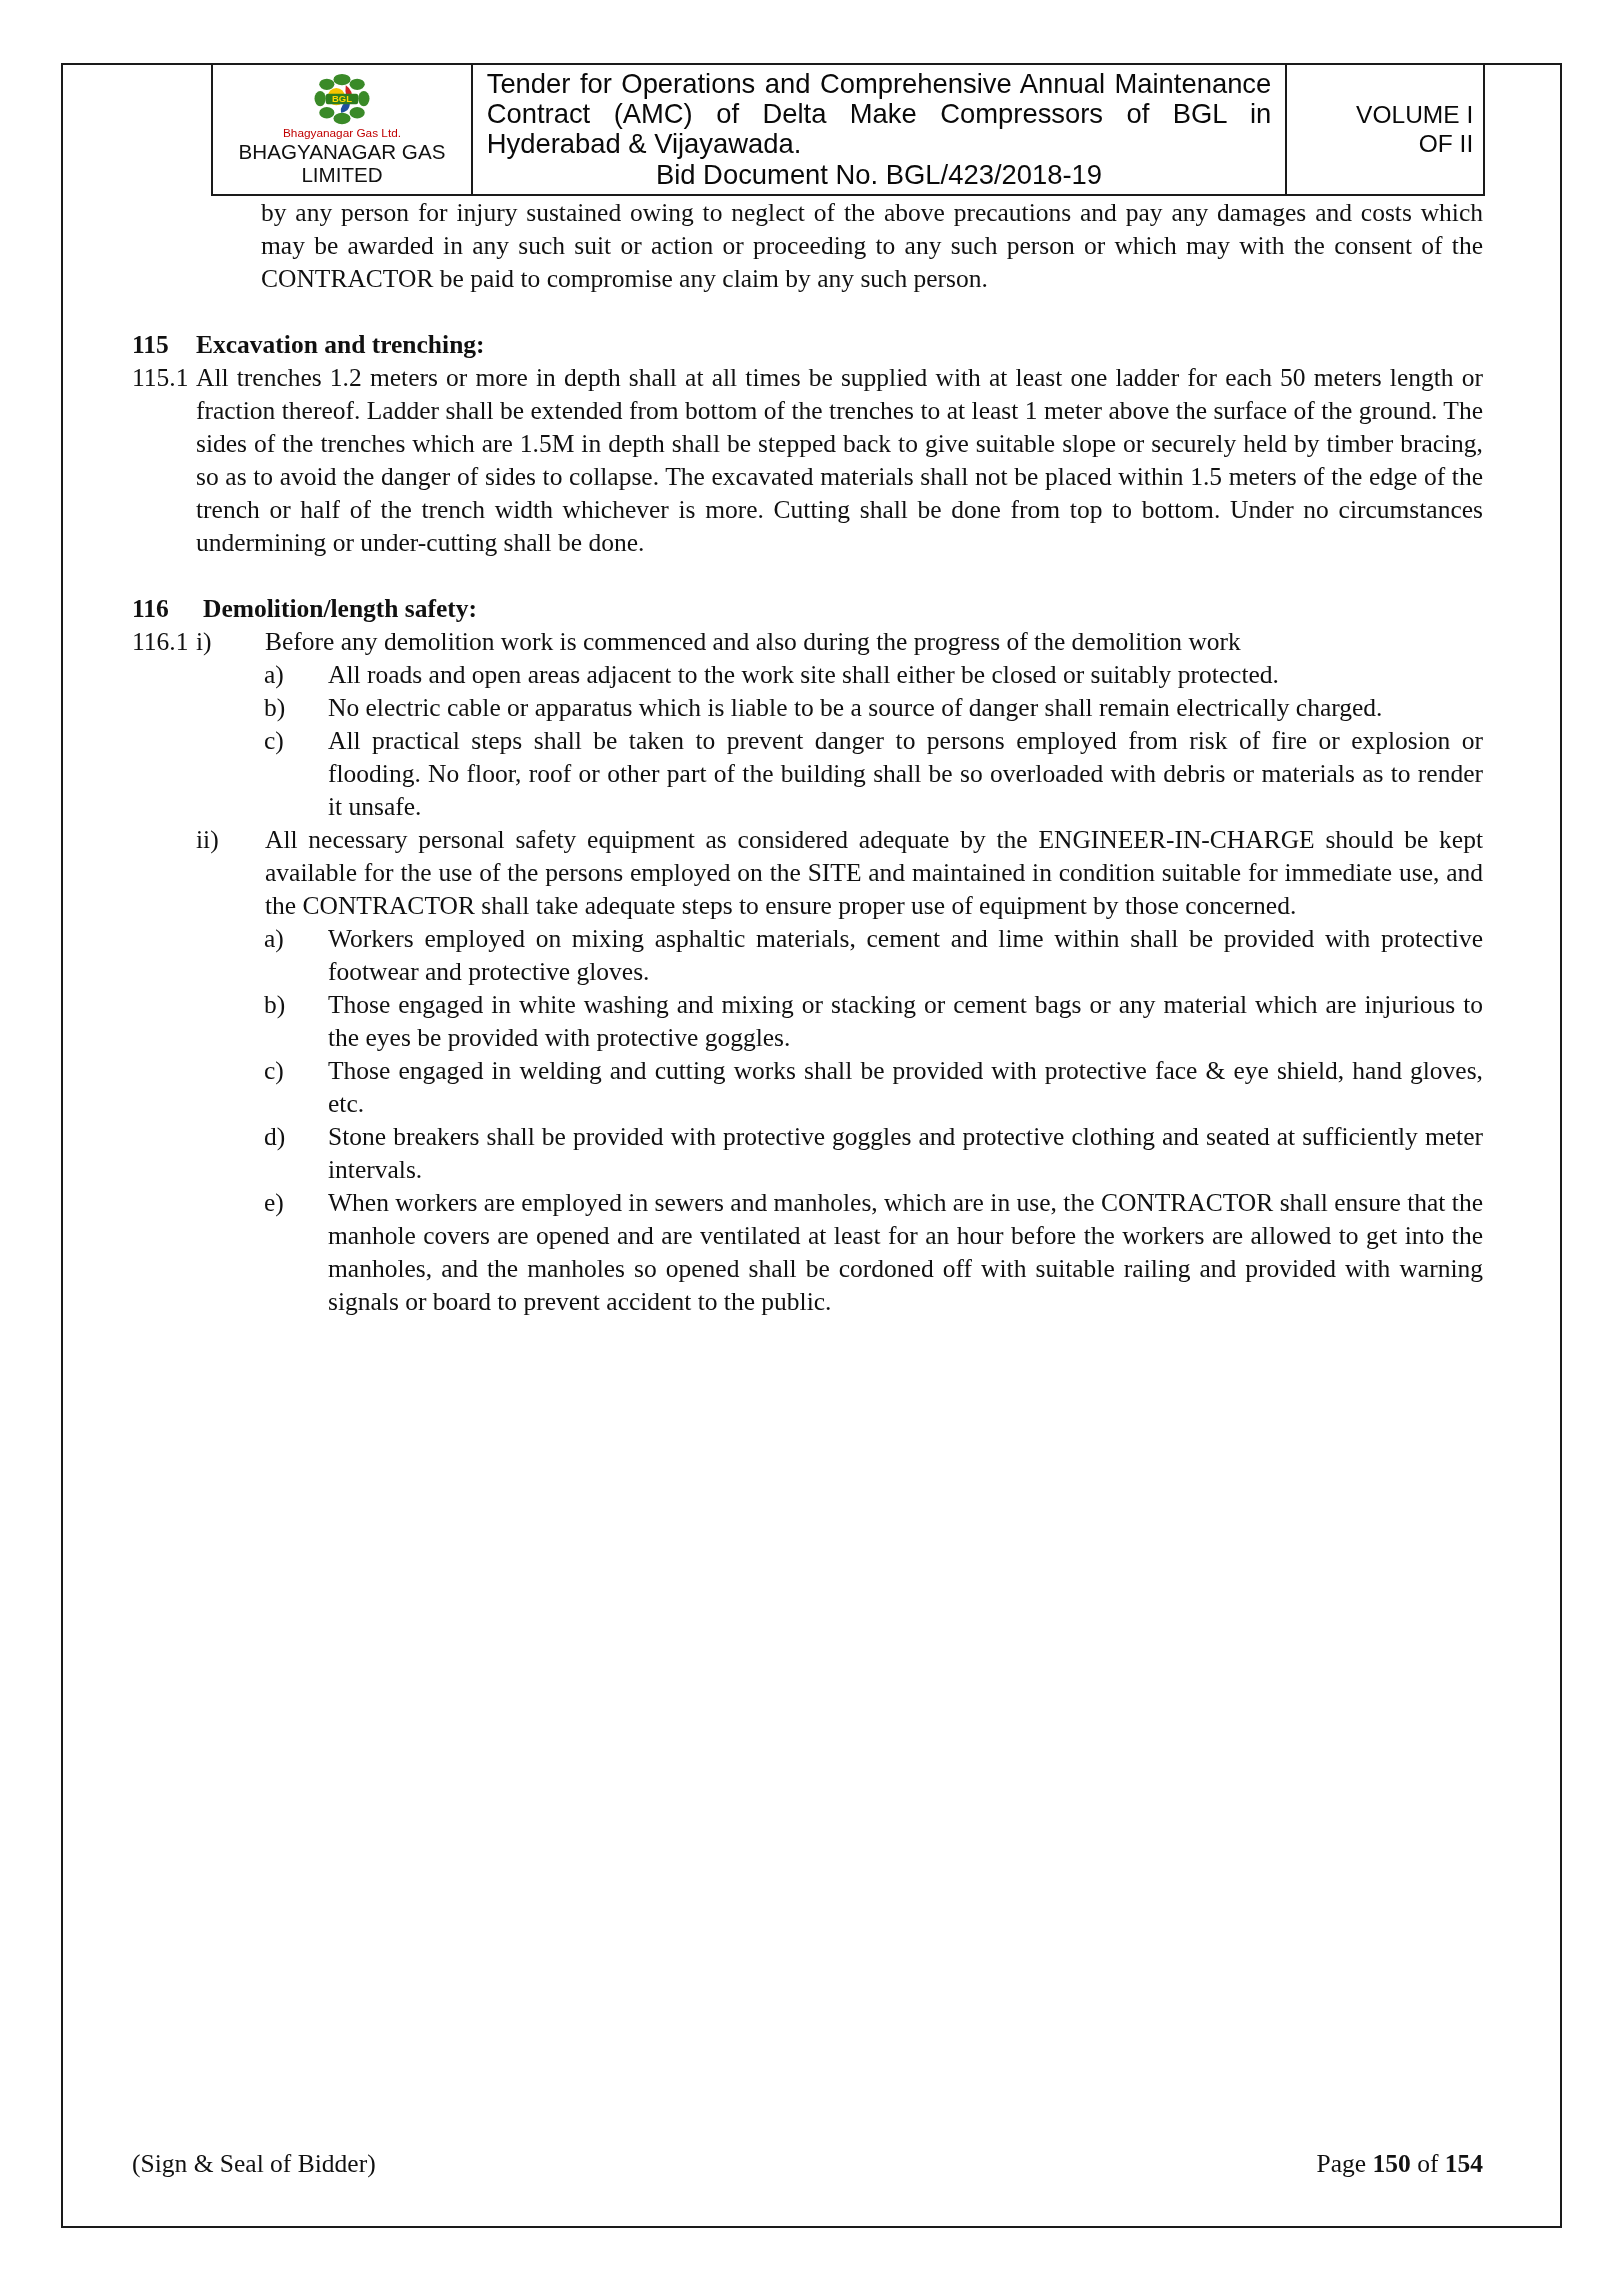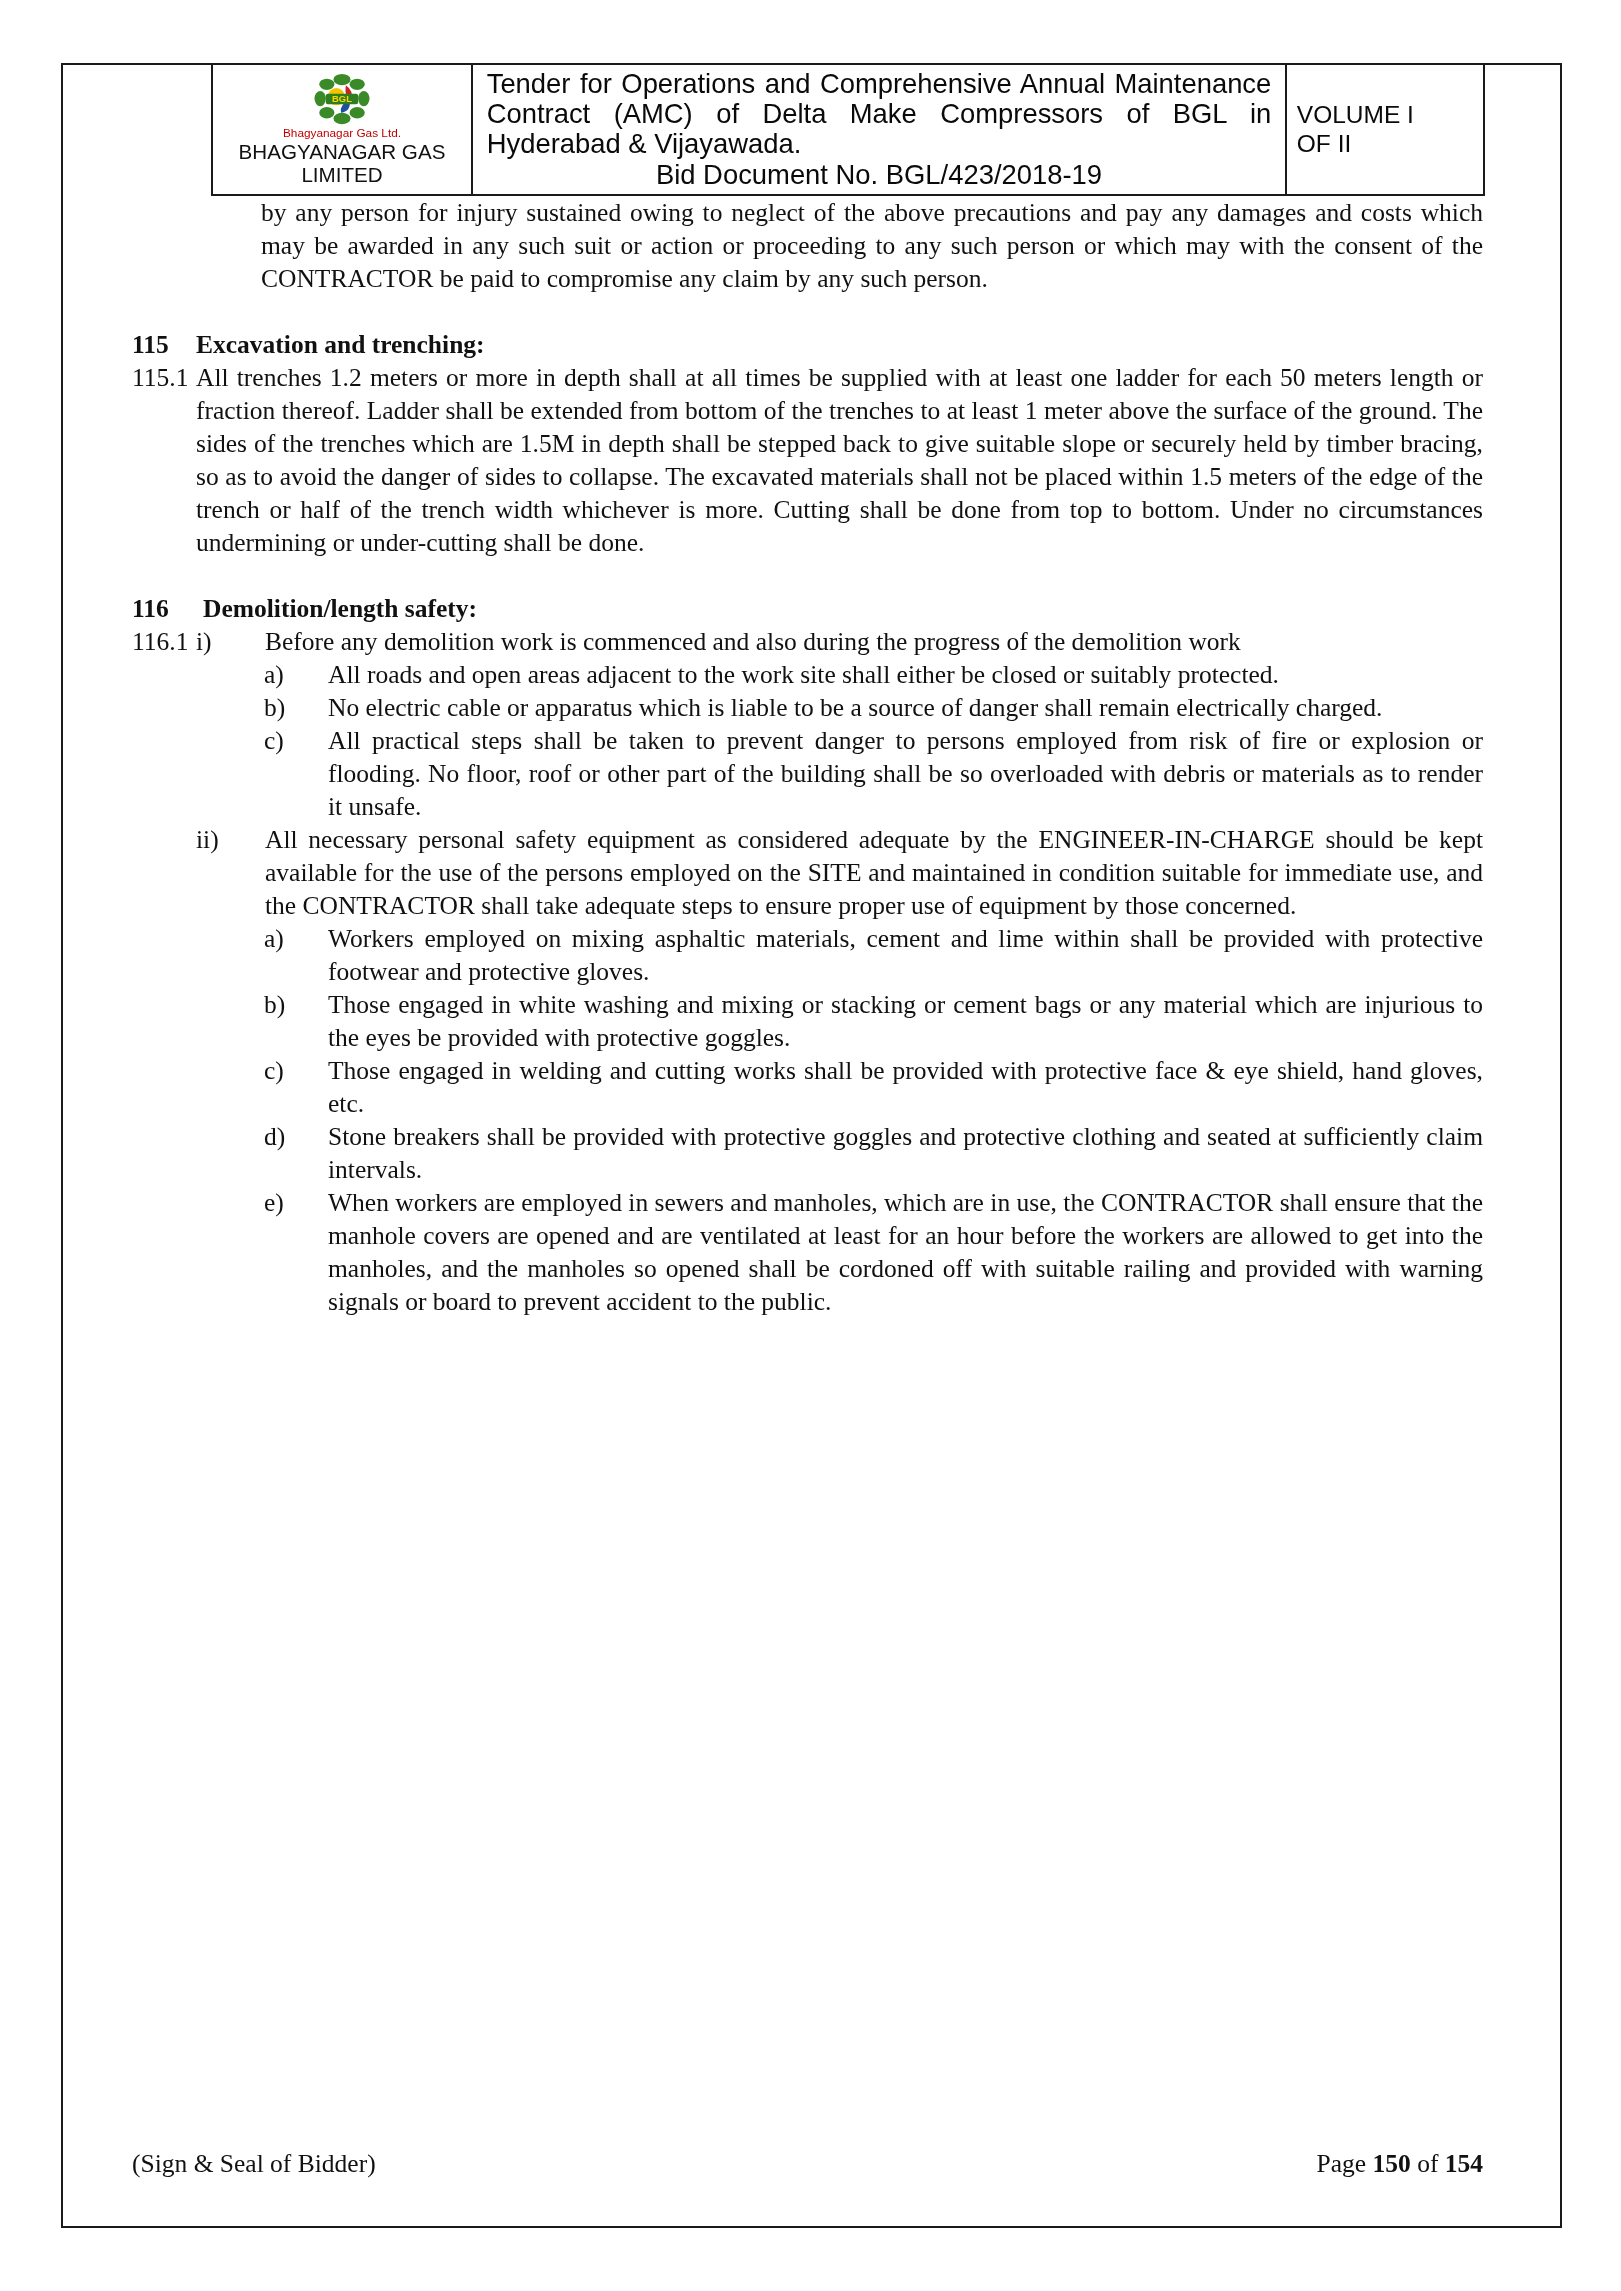--- a/index.html
+++ b/index.html
@@ -27,21 +27,21 @@
     table-layout:fixed;
   }
   .header-table td {
     border:2px solid #1a1a1a;
     vertical-align:middle;
     padding:3.9px 9.8px;
     background:#fff;
   }
   td.logo-cell { width:260px; text-align:center; padding:2.9px 3.9px;border-radius:26px; }
   td.title-cell { width:814px; padding:3.9px 13.7px; }
-  td.volume-cell { width:198px; text-align:left; }
+  td.volume-cell { width:198px; text-align:right; }
 
   .logo-wrap { line-height:0; }
   .logo-sub {
     font-family:"Liberation Sans", sans-serif;
     font-size:11.8px; line-height:12.7px;
     color:#c00000;
   }
   .org-name {
     font-family:"Liberation Sans", sans-serif;
     font-size:20.6px; line-height:23.5px;
@@ -217,21 +217,21 @@
       <div class="list-item">
         <span class="li-label">b)</span>
         <p class="li-text">Those engaged in white washing and mixing or stacking or cement bags or any material which are injurious to the eyes be provided with protective goggles.</p>
       </div>
       <div class="list-item">
         <span class="li-label">c)</span>
         <p class="li-text">Those engaged in welding and cutting works shall be provided with protective face &amp; eye shield, hand gloves, etc.</p>
       </div>
       <div class="list-item">
         <span class="li-label">d)</span>
-        <p class="li-text">Stone breakers shall be provided with protective goggles and protective clothing and seated at sufficiently claim intervals.</p>
+        <p class="li-text">Stone breakers shall be provided with protective goggles and protective clothing and seated at sufficiently meter intervals.</p>
       </div>
       <div class="list-item">
         <span class="li-label">e)</span>
         <p class="li-text">When workers are employed in sewers and manholes, which are in use, the CONTRACTOR shall ensure that the manhole covers are opened and are ventilated at least for an hour before the workers are allowed to get into the manholes, and the manholes so opened shall be cordoned off with suitable railing and provided with warning signals or board to prevent accident to the public.</p>
       </div>
     </div>
 
   </div>
 
   <div class="footer">

